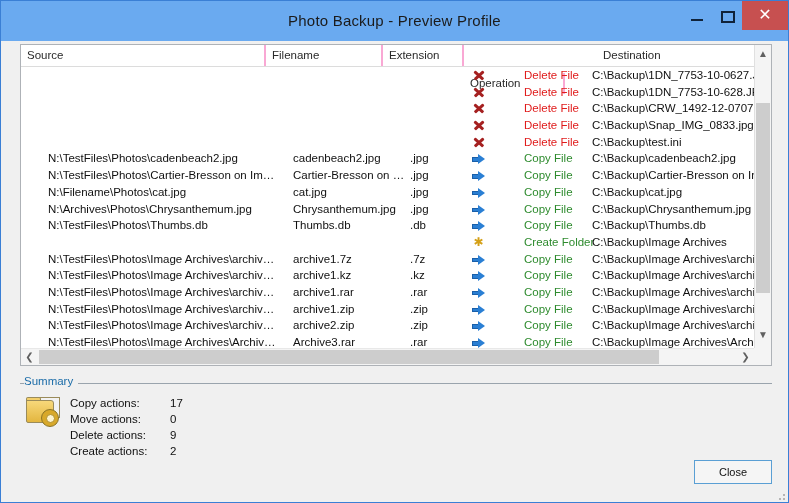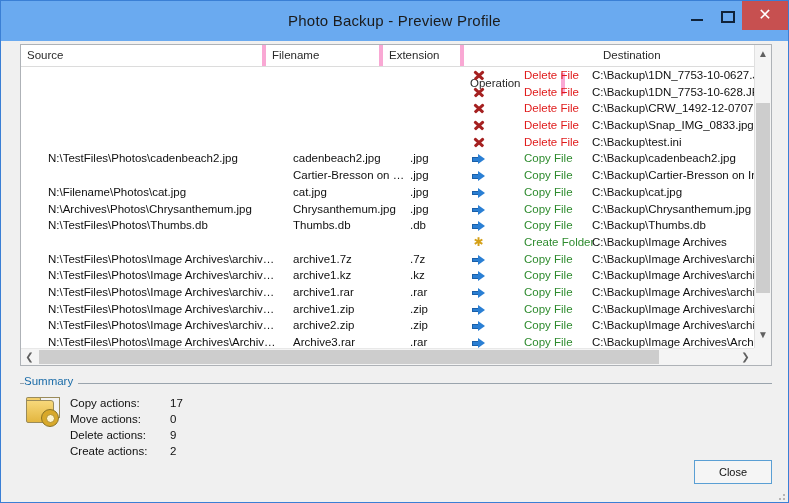--- a/index.html
+++ b/index.html
@@ -61,21 +61,21 @@
   }
   .lv-header{
     position:absolute;left:0;top:0;width:750px;height:22px;
     background:#ffffff;
     border-bottom:1px solid #dcdcdc;
     box-sizing:border-box;
   }
   .lv-col{
     position:absolute;top:0;height:21px;line-height:21px;
     font-size:11.5px;color:#2a2a2a;
-    border-right:4px solid #f9a8d4;
+    border-right:2px solid #f9a8d4;
     box-sizing:border-box;
     padding-left:6px;
     white-space:nowrap;overflow:hidden;
   }
   .lv-body{
     position:absolute;left:0;top:22px;width:733px;height:299px;
     overflow:hidden;
   }
   .row{
     position:relative;height:16.7px;line-height:16.7px;
@@ -313,20 +313,21 @@
             <div class="cell c-op op-copy">Copy File</div>
             <div class="cell c-dest">C:\Backup\cadenbeach2.jpg</div>
             <div class="opicon">
               <span class="ico-arrow">
                 <span class="shaft"></span>
                 <span class="head"></span>
               </span>
             </div>
           </div>
           <div class="row">
+            <div class="cell c-source">N:\TestFiles\Photos\Cartier-Bresson on Im…</div>
             <div class="cell c-file">Cartier-Bresson on …</div>
             <div class="cell c-ext">.jpg</div>
             <div class="cell c-op op-copy">Copy File</div>
             <div class="cell c-dest">C:\Backup\Cartier-Bresson on Imperr</div>
             <div class="opicon">
               <span class="ico-arrow">
                 <span class="shaft"></span>
                 <span class="head"></span>
               </span>
             </div>

